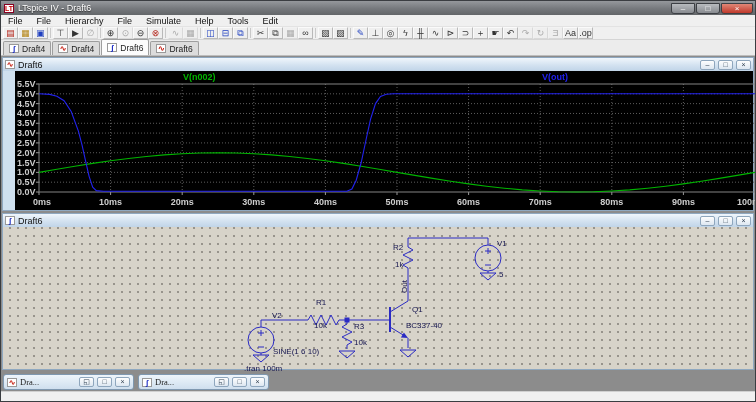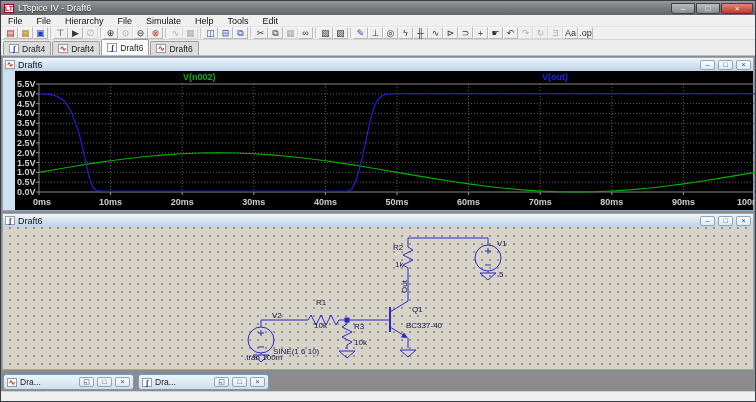--- a/index.html
+++ b/index.html
@@ -59,21 +59,21 @@
   .ylab,.xlab{fill:#cdcdcd;font:bold 9px "Liberation Sans",sans-serif;}
   
   .schem-content{position:relative;height:142px;background-color:#d7d3c9;
      background-image:radial-gradient(circle,#96928a 0.7px,transparent 1px);background-size:8px 8px;background-position:3px 5px;}
   .sch-label{position:absolute;font-size:8px;color:#14144e;white-space:nowrap;}
   .sch-label.rot{transform:rotate(-90deg);transform-origin:0 0;}
   
   .min-bars{position:absolute;left:2px;bottom:1px;display:flex;gap:4px;}
   .min-bar{width:131px;height:16px;display:flex;align-items:center;gap:3px;padding:0 3px;
      background:linear-gradient(#eef5fb,#cfdfee);border:1px solid #7f98b0;border-radius:3px;font-size:8.5px;color:#222;}
-  .min-title{flex:1;overflow:hidden;}
+  .min-title{flex:1;overflow:hidden;font-family:Liberation Serif, serif;}
   
   .statusbar{height:12px;background:#f0f0f0;border-top:1px solid #d0d0d0;}
 </style>
 </head>
 <body>
 
 <div class="app">
 
   <div class="titlebar">
     <span class="app-icon">LT</span>
@@ -358,21 +358,21 @@
               <circle cx="485" cy="31" r="13"></circle>
               <path d="M482,24 h6 M485,21 v6 M482,38 h6"></path>
               <path d="M485,44 v2"></path>
               <path d="M477,46 h16 l-8,7 z"></path>
             </g>
           </g>
         </svg>
         
         <span class="sch-label" style="left:269px;top:84px">V2</span>
         <span class="sch-label" style="left:270px;top:120px">SINE(1 6 10)</span>
-        <span class="sch-label" style="left:241px;top:126px">.tran 100m</span>
+        <span class="sch-label" style="left:241px;top:137px">.tran 100m</span>
         <span class="sch-label" style="left:313px;top:71px">R1</span>
         <span class="sch-label" style="left:311px;top:94px">10k</span>
         <span class="sch-label" style="left:351px;top:95px">R3</span>
         <span class="sch-label" style="left:351px;top:111px">10k</span>
         <span class="sch-label" style="left:409px;top:78px">Q1</span>
         <span class="sch-label" style="left:403px;top:94px">BC337-40</span>
         <span class="sch-label" style="left:390px;top:16px">R2</span>
         <span class="sch-label" style="left:392px;top:33px">1k</span>
         <span class="sch-label rot" style="left:397px;top:66px">Out</span>
         <span class="sch-label" style="left:494px;top:12px">V1</span>

